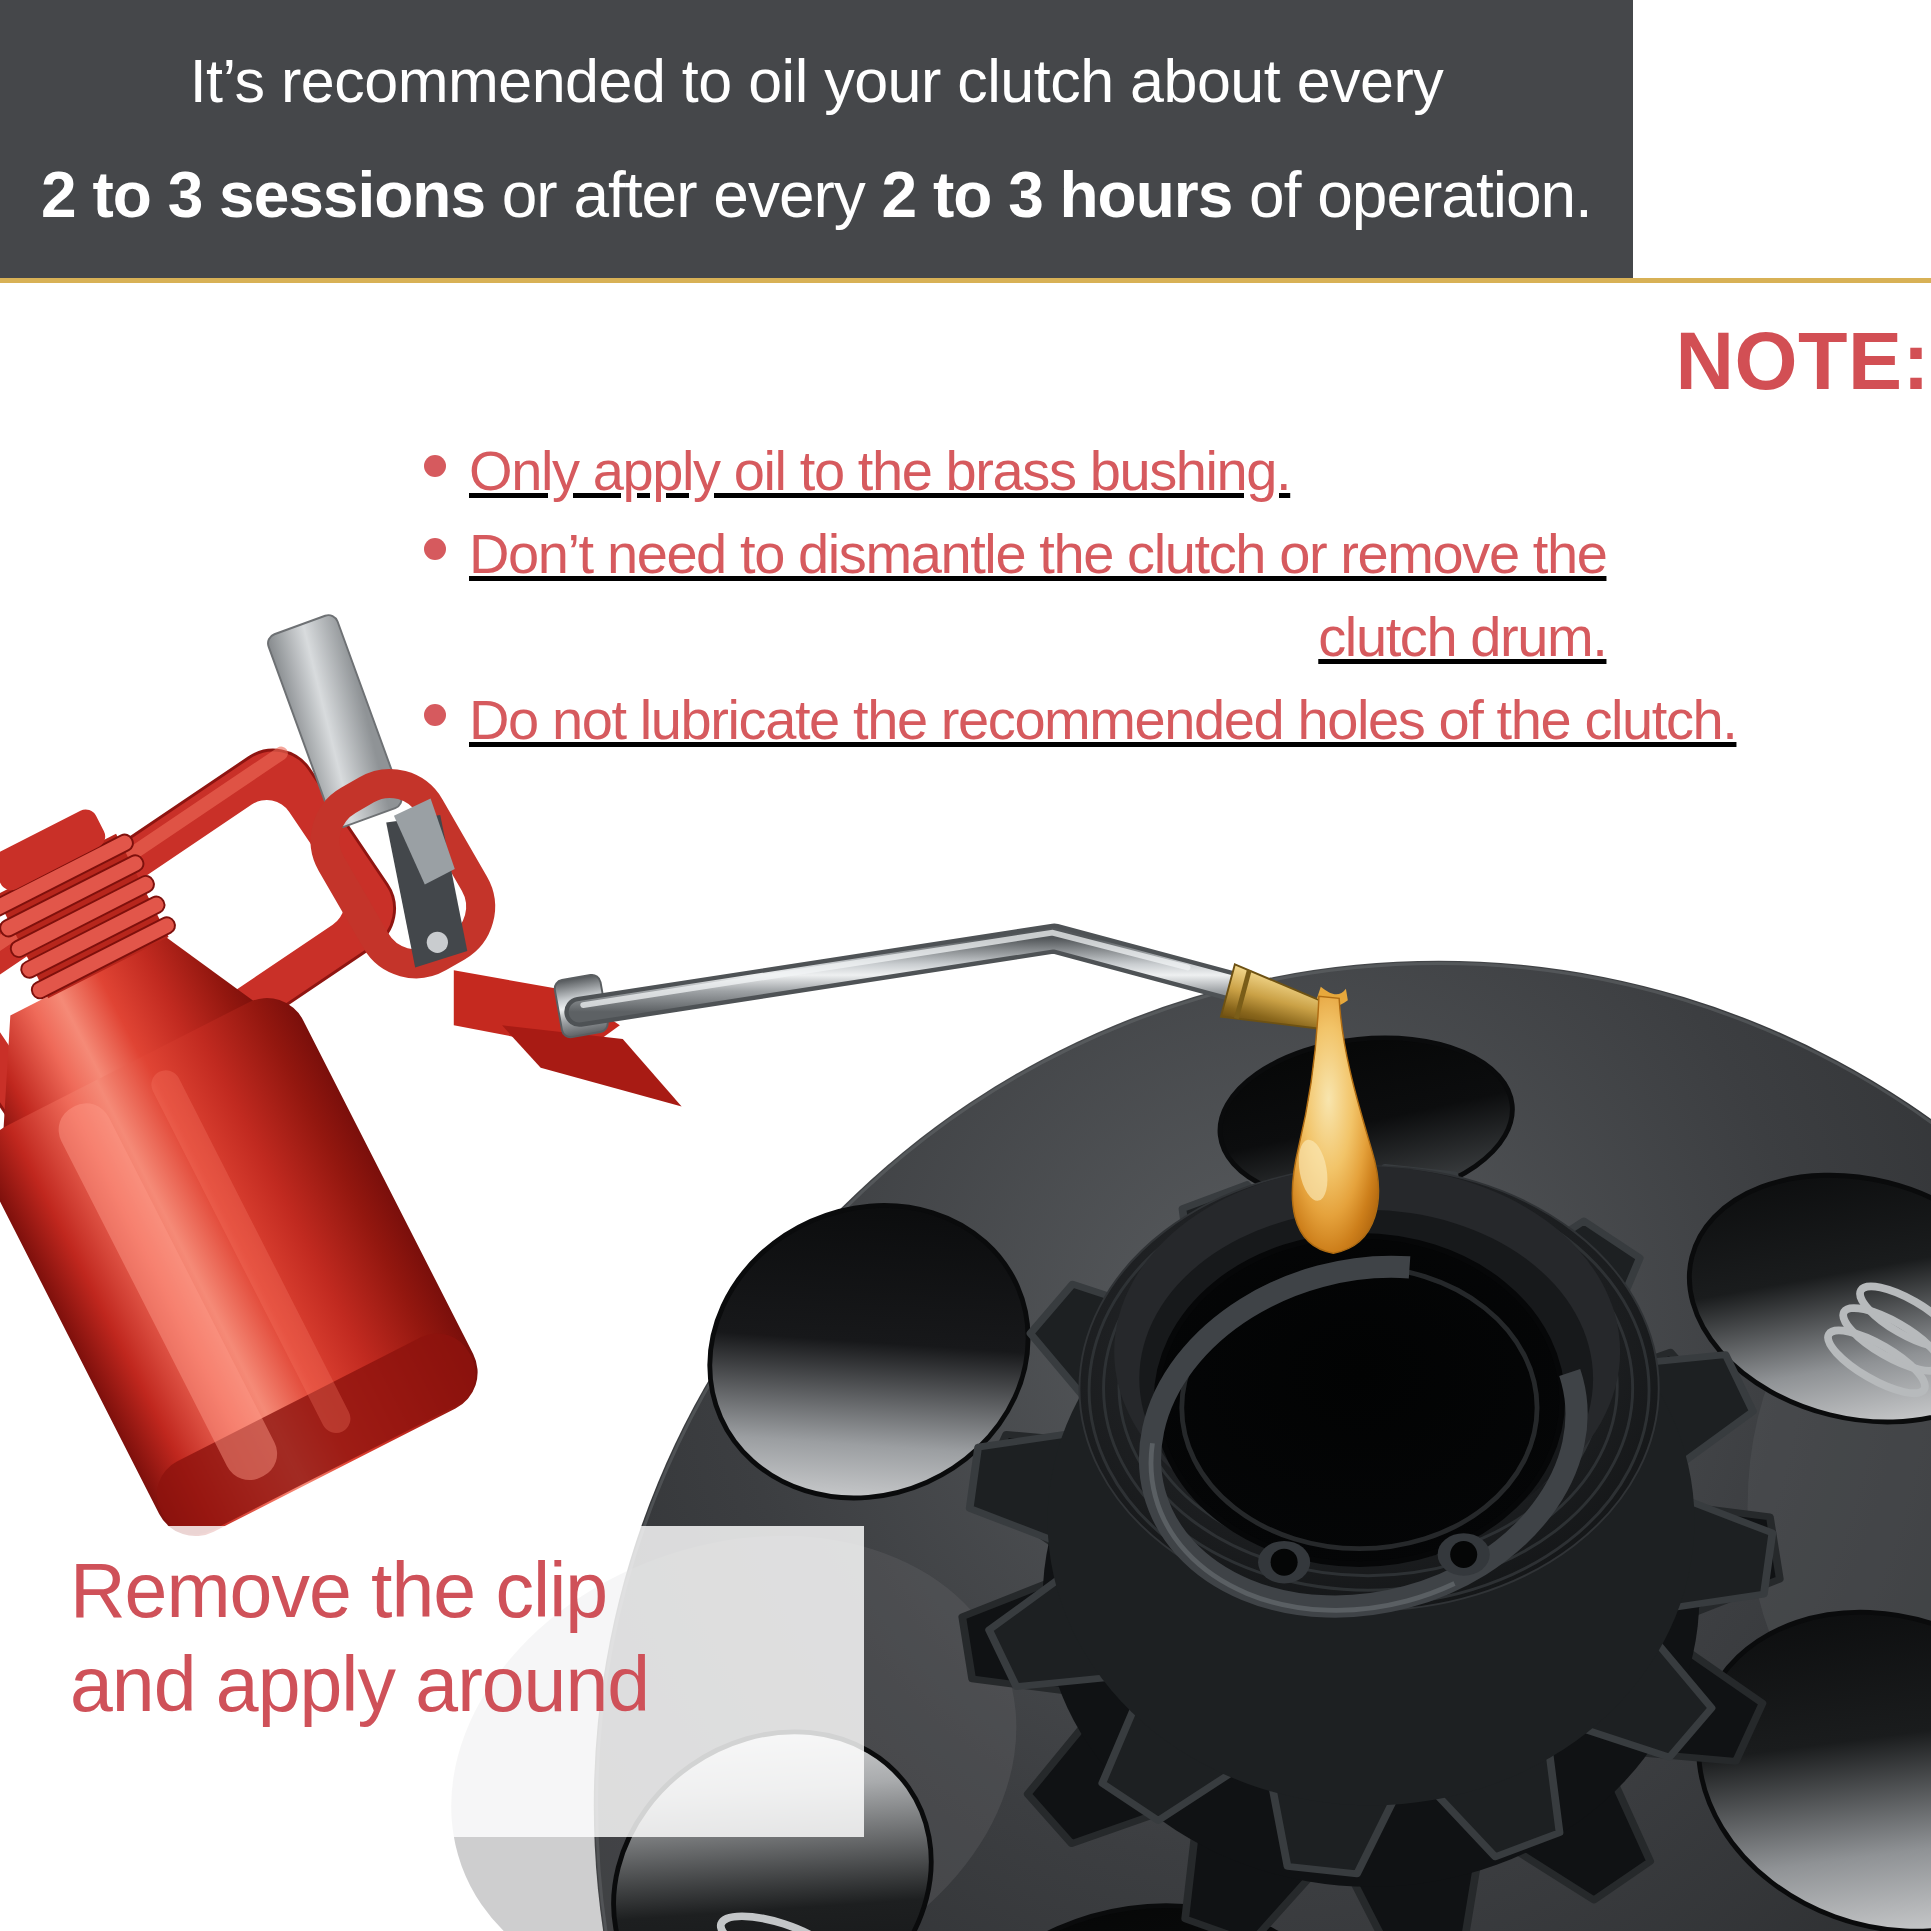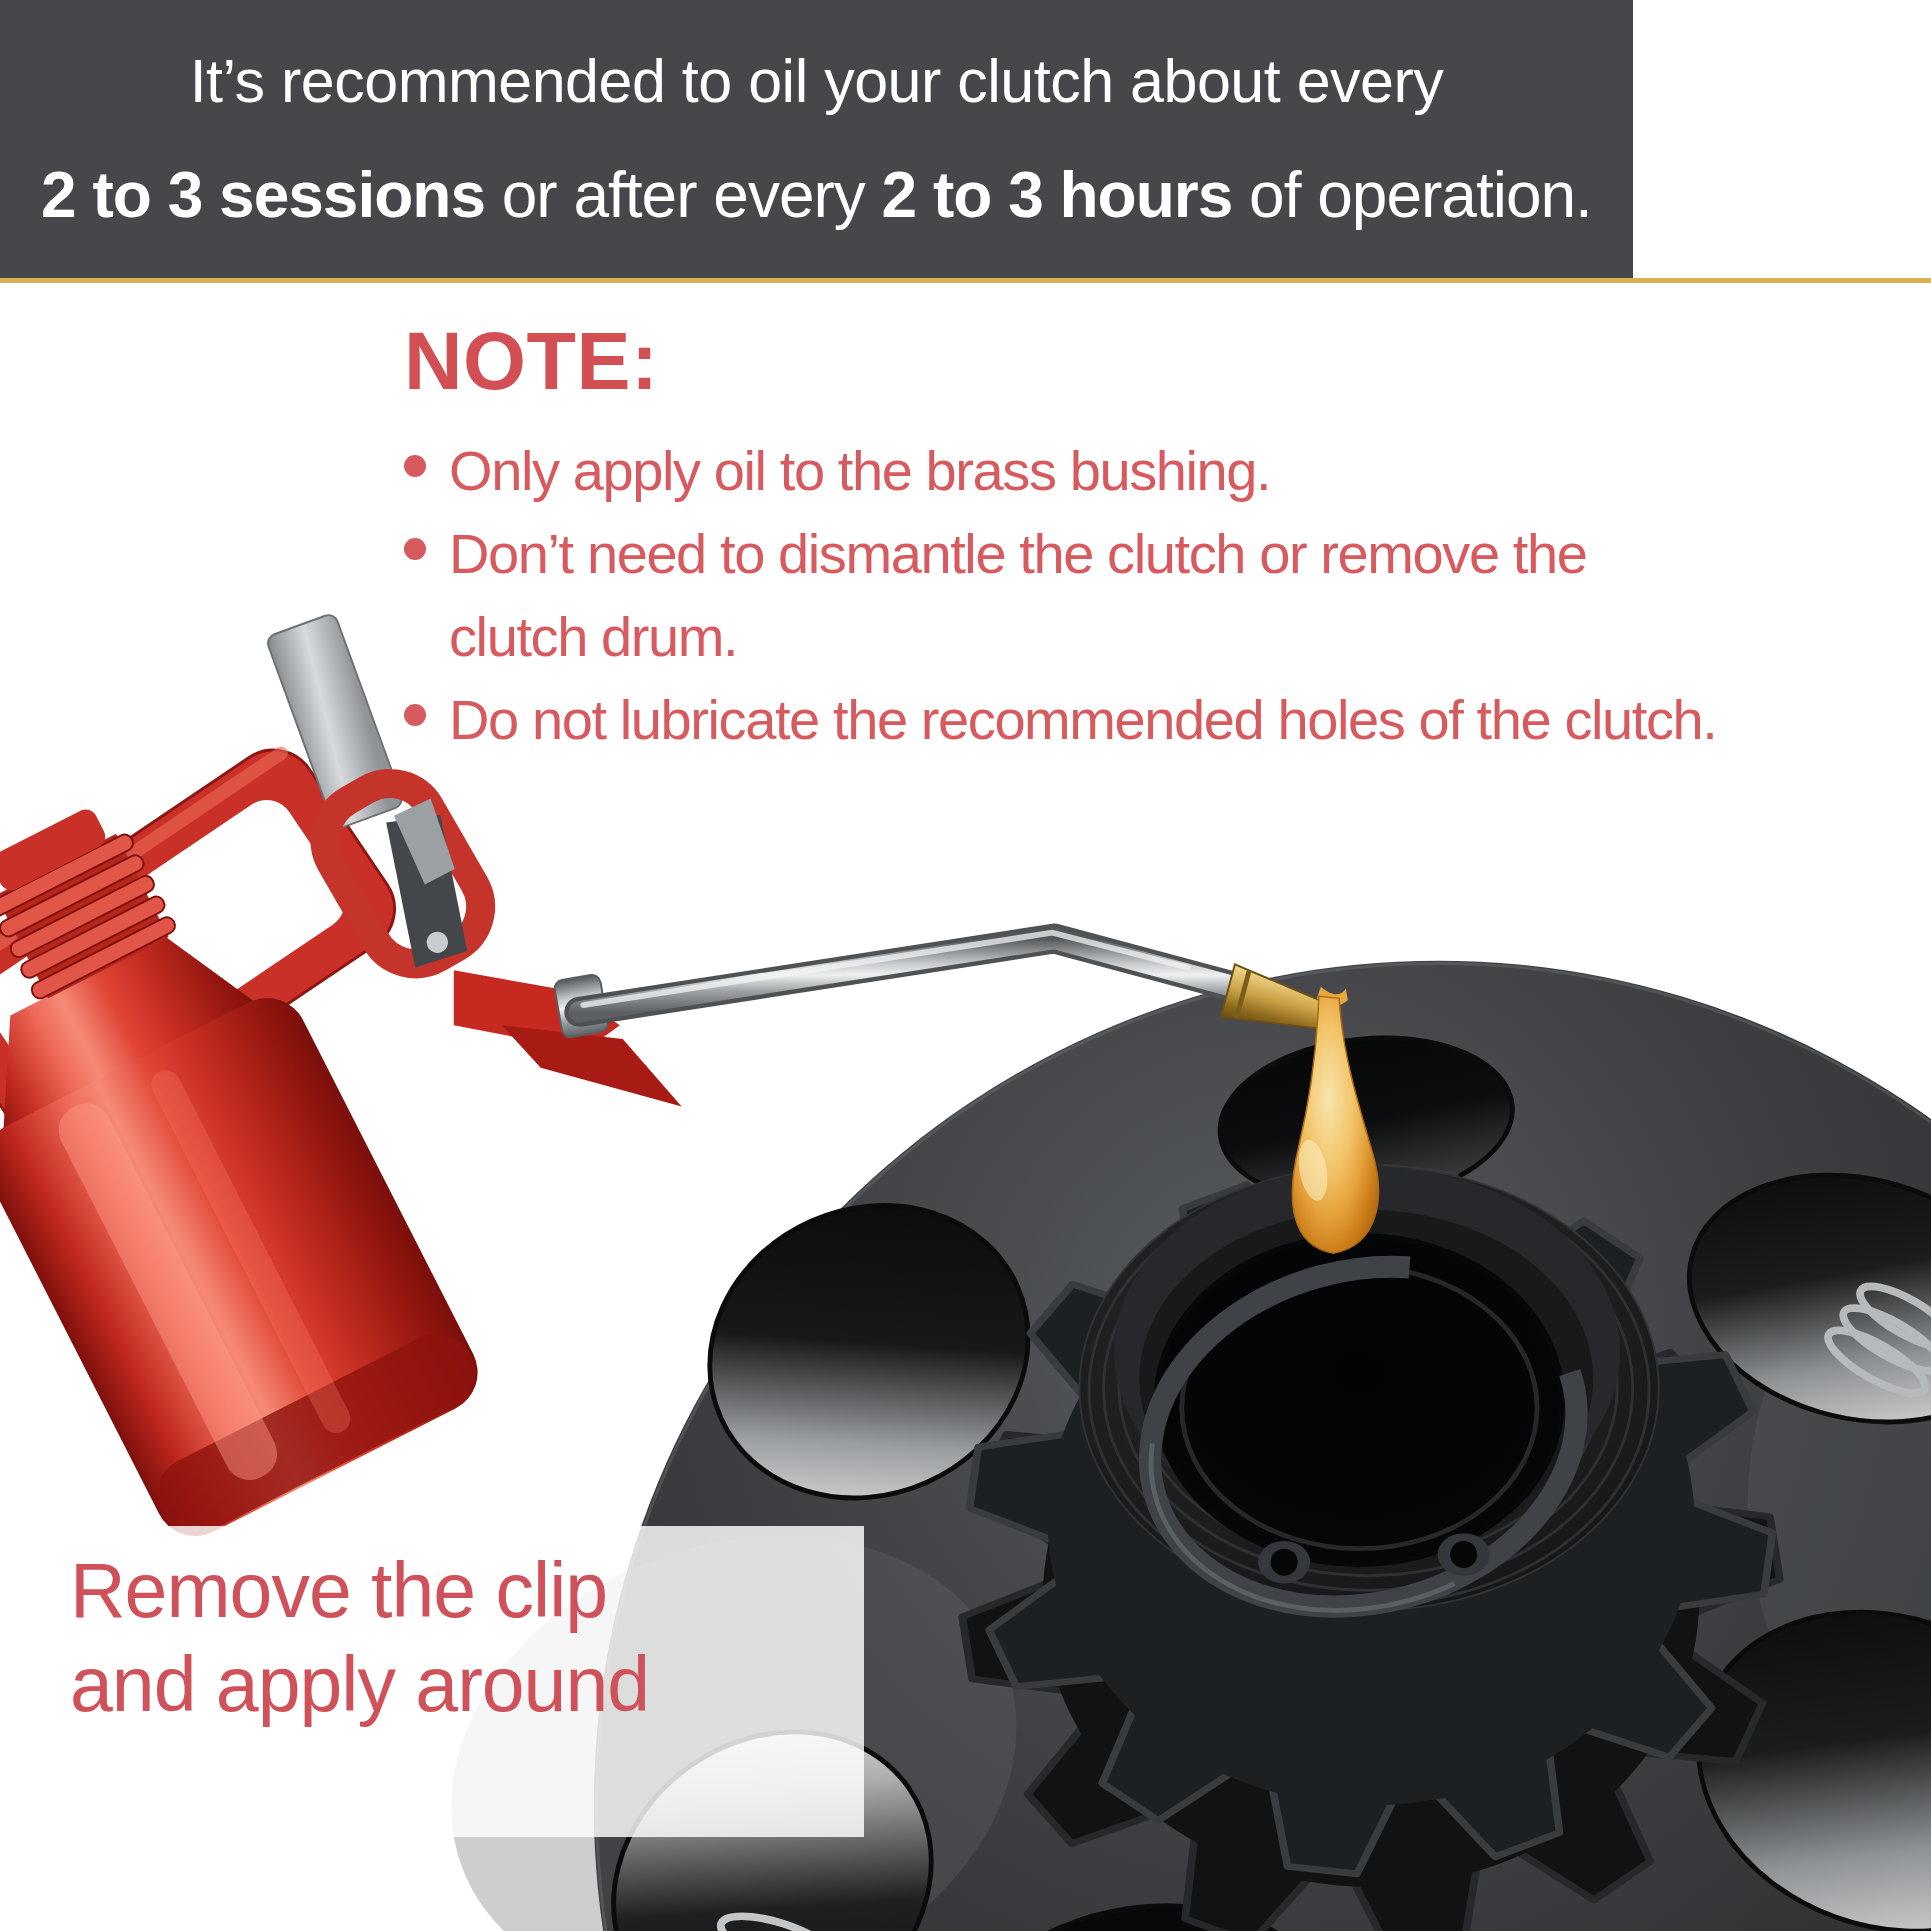--- a/index.html
+++ b/index.html
@@ -6,23 +6,23 @@
   body{width:1931px;height:1931px;position:relative;overflow:hidden;background:#ffffff;
        font-family:"Liberation Sans", sans-serif;}
   
   .header-band{position:absolute;left:0;top:0;width:1633px;height:278px;background:#45474a;
     display:flex;flex-direction:column;align-items:center;justify-content:center;gap:13.5px;}
   .header-line1{color:#ffffff;font-size:61px;font-weight:500;letter-spacing:-0.5px;white-space:nowrap;}
   .header-line2{color:#ffffff;font-size:64px;font-weight:400;letter-spacing:-1px;white-space:nowrap;margin-top:28px;}
   .header-line2 .b{font-weight:700;}
   .gold-divider{position:absolute;left:0;top:278px;width:1931px;height:4.8px;background:#d8b156;}
   
-  .note-block{position:absolute;left:404px;top:315px;width:1506px;}
+  .note-block{position:absolute;left:424px;top:315px;width:1506px;text-align:right;}
   .note-heading{color:#d24f54;font-size:81px;font-weight:700;letter-spacing:0.5px;}
-  .note-bullets{margin-top:21px;}
+  .note-bullets{margin-top:21px;text-decoration:underline;}
   .bullet{display:flex;align-items:flex-start;}
   .bullet .dot{flex:0 0 auto;width:22px;height:22px;border-radius:50%;background:#d65a5e;
     margin-top:26px;margin-right:23px;}
   .bullet .lines{color:#d65a5e;font-size:56px;line-height:83px;letter-spacing:-1.4px;}
   .bullet .lines div{white-space:nowrap;}
   
   .caption-box{position:absolute;left:0;top:1526px;width:854px;height:311px;
     background:rgba(255,255,255,0.82);margin-left:10px;}
   .caption-text{position:absolute;left:60px;top:17.4px;color:#cf5159;font-size:77px;
     line-height:94px;letter-spacing:-1px;}

